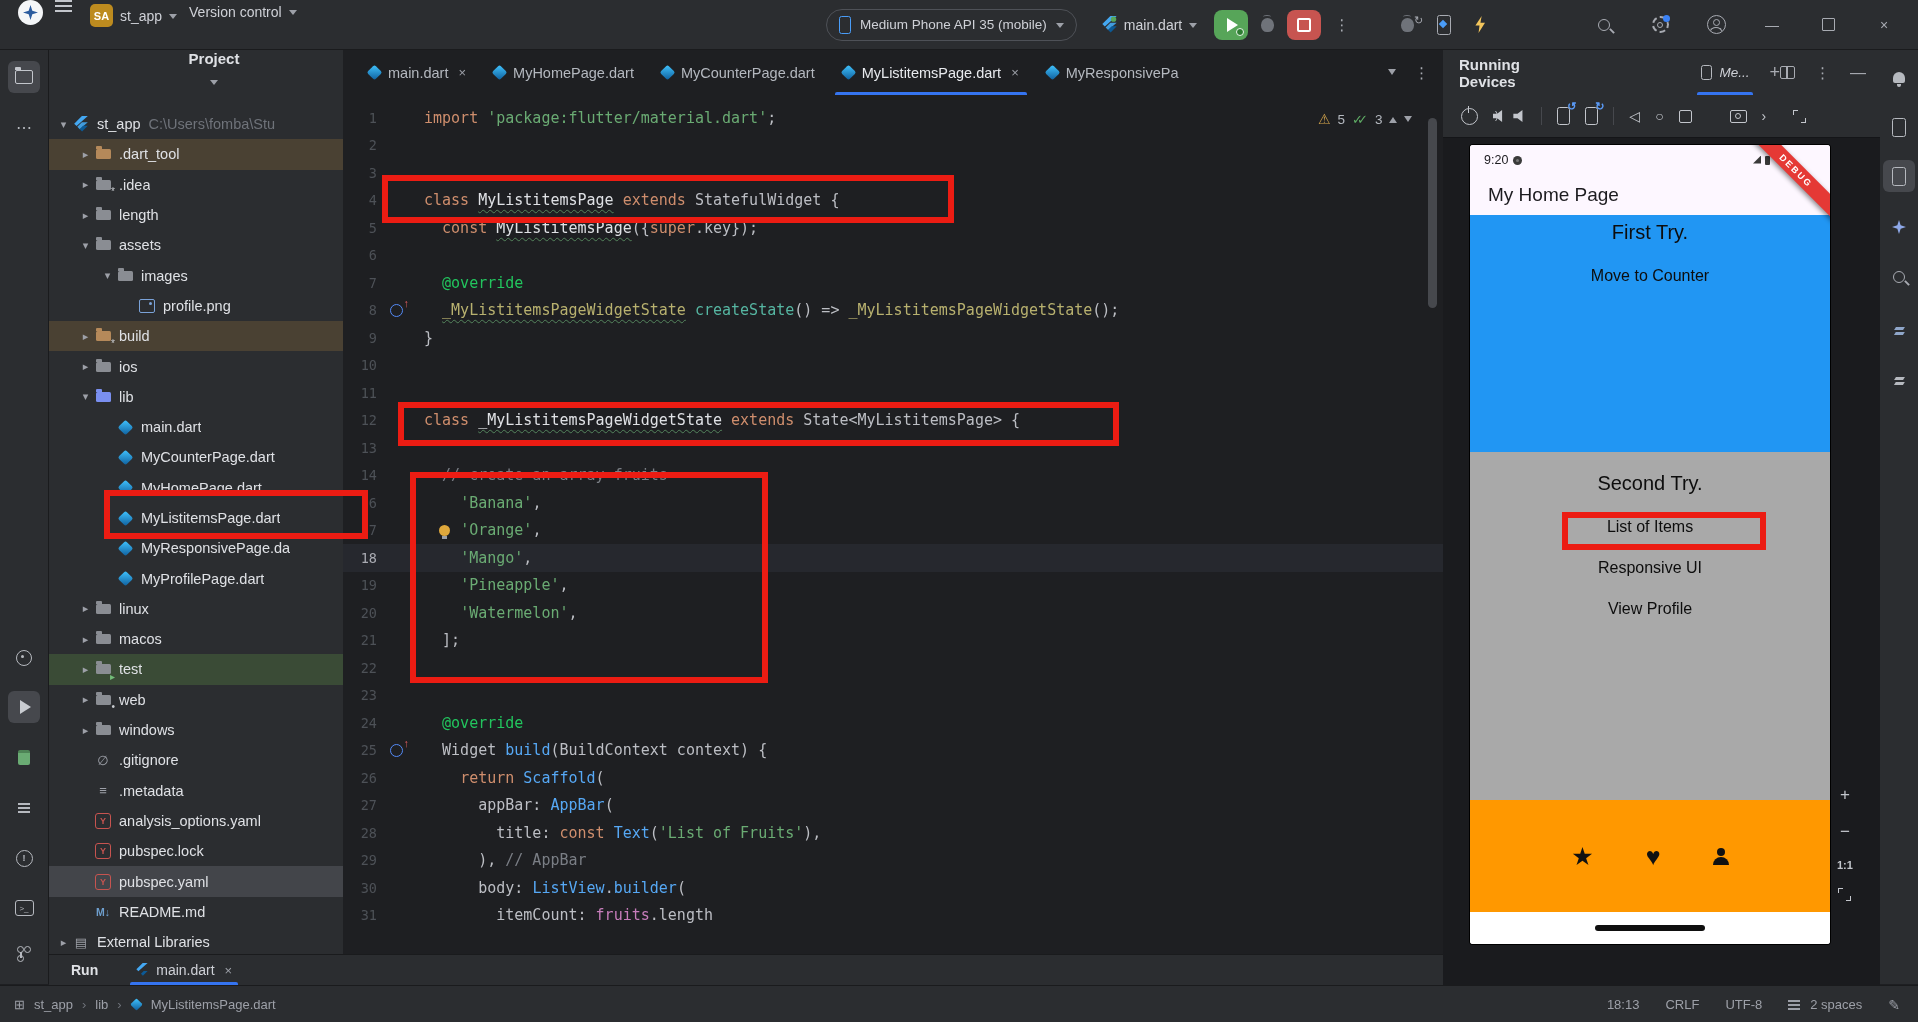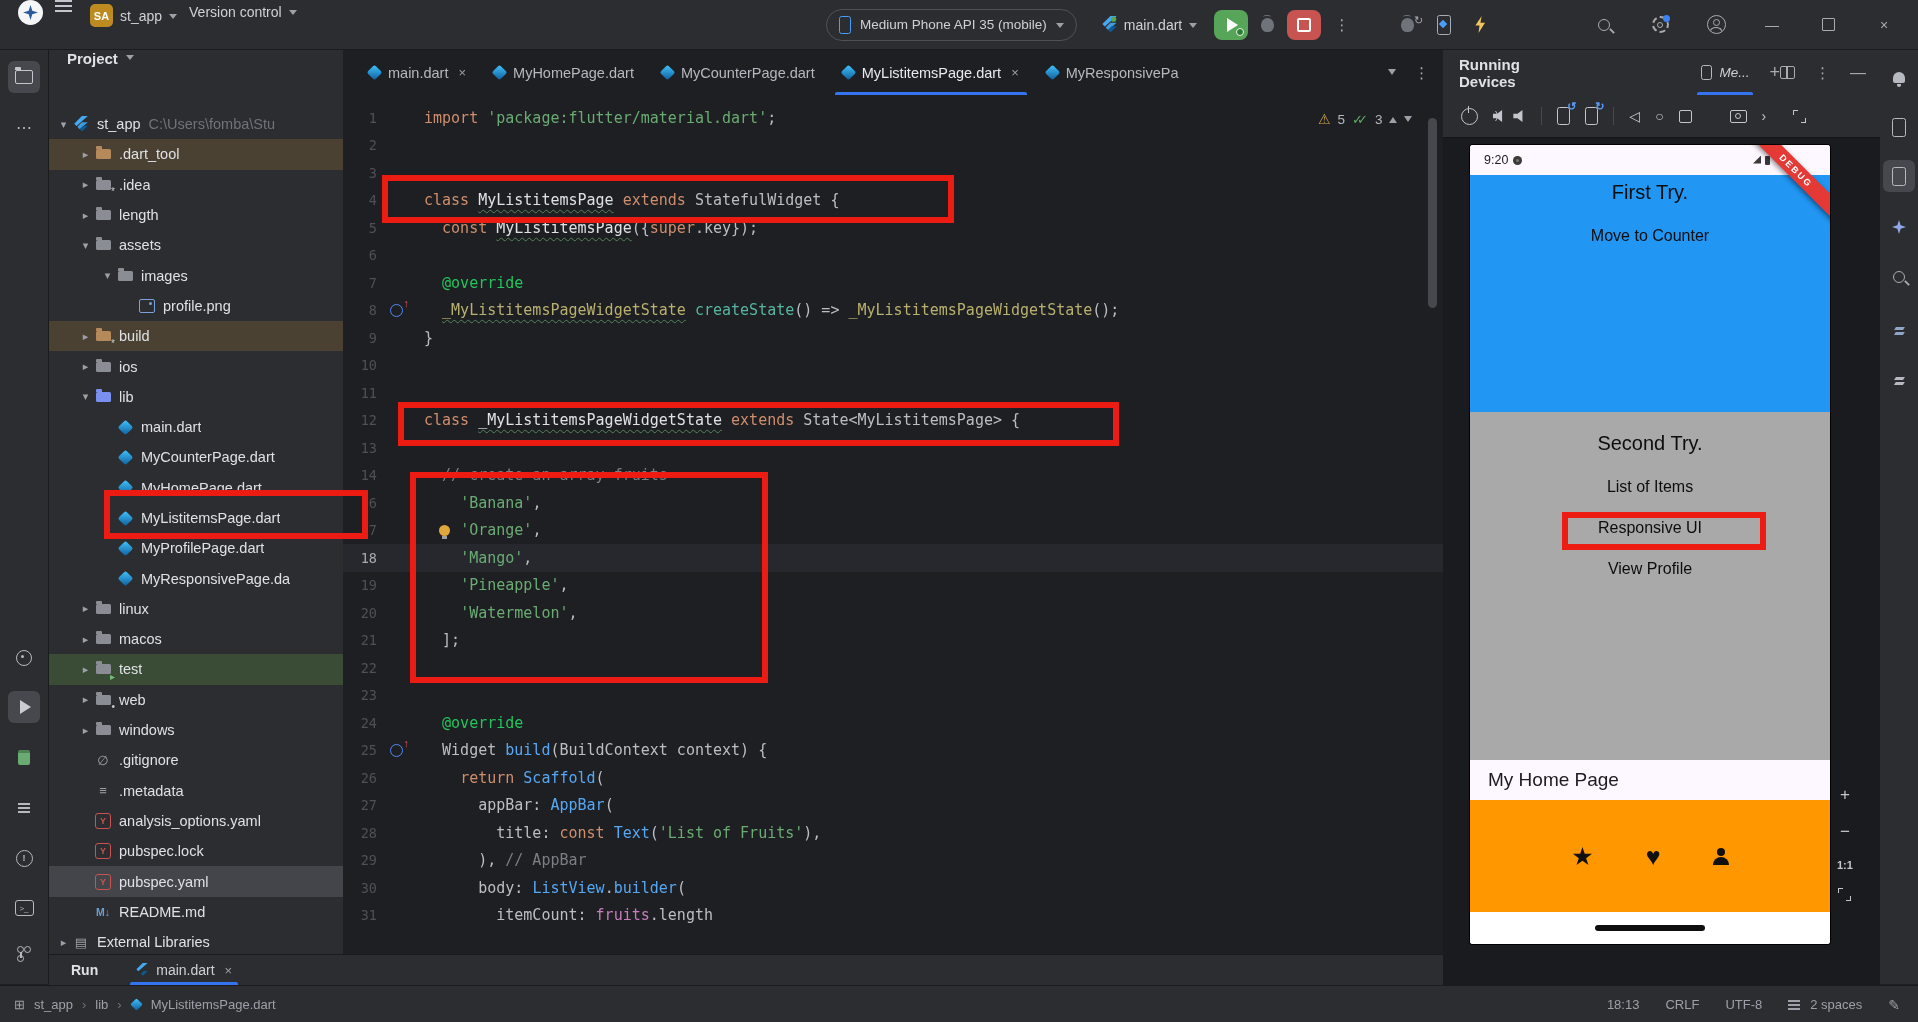--- a/index.html
+++ b/index.html
@@ -70,22 +70,22 @@
   #rstrip .sitem{left:3px;}
   .bell{width:12px;height:11px;background:#B6B9BF;border-radius:6px 6px 2px 2px;position:relative;}
   .bell::after{content:"";position:absolute;left:4px;bottom:-4px;width:4px;height:3px;background:#B6B9BF;border-radius:0 0 3px 3px;}
   .ic-devphone{width:12px;height:17px;border:1.7px solid #B6B9BF;border-radius:2.5px;}
   .star4{width:14px;height:14px;background:#8EA8E8;clip-path:polygon(50% 0,62% 38%,100% 50%,62% 62%,50% 100%,38% 62%,0 50%,38% 38%);}
   .wing{width:9px;height:3px;background:#8FA6C9;transform:skewX(-32deg);box-shadow:3px 5px 0 #8FA6C9;}
   .wing.gray{background:#B6B9BF;box-shadow:3px 5px 0 #B6B9BF;}
 
   
   #proj{left:49px;top:50px;width:294px;height:904px;background:#2B2D30;border-right:1px solid #1A1B1D;overflow:hidden;}
-  #proj-head{position:absolute;left:0;top:0;width:100%;height:45px;display:flex;padding-left:18px;gap:8px;
-             font-size:15px;font-weight:700;color:#DFE1E5;}
+  #proj-head{position:absolute;left:0;top:0;width:100%;height:45px;display:flex;align-items:center;padding-left:18px;gap:8px;
+             font-size:15px;font-weight:700;color:#DFE1E5;flex-direction:column;}
   #tree{position:absolute;left:0;top:45px;width:294px;height:859px;overflow:hidden;padding-top:14px;box-sizing:border-box;}
   .trow{height:30.3px;display:flex;align-items:center;white-space:nowrap;font-size:14.5px;color:#DFE1E5;}
   .trow.bg-excluded{background:#4A4133;}
   .trow.bg-test{background:#3A4B36;}
   .trow.bg-selected{background:#43454A;}
   .chev{width:17px;flex:none;color:#9DA0A8;font-size:11px;text-align:center;}
   .fic{width:18px;height:17px;margin-right:7px;position:relative;flex:none;display:inline-flex;align-items:center;justify-content:center;}
   .tlabel{overflow:hidden;}
   .tpath{color:#6F737A;margin-left:8px;}
   .fold{width:15px;height:10px;border-radius:1.5px;position:relative;background:#8A8D93;}
@@ -437,28 +437,28 @@
           <span class="fic">
             <span class="ic-dartfile"></span>
           </span>
           <span class="tlabel">MyListitemsPage.dart</span>
         </div>
         <div class="trow" style="padding-left: 50px;">
           <span class="chev"></span>
           <span class="fic">
             <span class="ic-dartfile"></span>
           </span>
+          <span class="tlabel">MyResponsivePage.da</span>
+        </div>
+        <div class="trow" style="padding-left: 50px;">
+          <span class="chev"></span>
+          <span class="fic">
+            <span class="ic-dartfile"></span>
+          </span>
           <span class="tlabel">MyProfilePage.dart</span>
-        </div>
-        <div class="trow" style="padding-left: 50px;">
-          <span class="chev"></span>
-          <span class="fic">
-            <span class="ic-dartfile"></span>
-          </span>
-          <span class="tlabel">MyResponsivePage.da</span>
         </div>
         <div class="trow" style="padding-left: 28px;">
           <span class="chev">▸</span>
           <span class="fic">
             <span class="fold"></span>
           </span>
           <span class="tlabel">linux</span>
         </div>
         <div class="trow" style="padding-left: 28px;">
           <span class="chev">▸</span>
@@ -802,35 +802,35 @@
 
     <div id="emul">
       <div id="em-status">
         <span>9:20</span>
         <span class="cam-dot"></span>
         <span class="sright">
           <span class="sbicon"></span>
           <span class="sbatt"></span>
         </span>
       </div>
+      <div id="em-appbar">
+        <span>My Home Page</span>
+      </div>
       <div id="em-secs">
           <div class="em-sec s0" style="background: rgb(33, 150, 243);">
             <div class="em-t big">First Try.</div>
             <div class="em-t">Move to Counter</div>
           </div>
           <div class="em-sec s1" style="background: rgb(169, 169, 169);">
             <div class="em-t big">Second Try.</div>
             <div class="em-t">List of Items</div>
             <div class="em-t">Responsive UI</div>
             <div class="em-t">View Profile</div>
           </div>
         </div>
-      <div id="em-appbar">
-        <span>My Home Page</span>
-      </div>
       <div id="em-nav">
         <span class="g">★</span>
         <span class="g">♥</span>
         <span class="person"></span>
       </div>
       <div id="em-home">
         <span class="pill-bar"></span>
       </div>
       <div id="debug-ribbon">DEBUG</div>
     </div>

